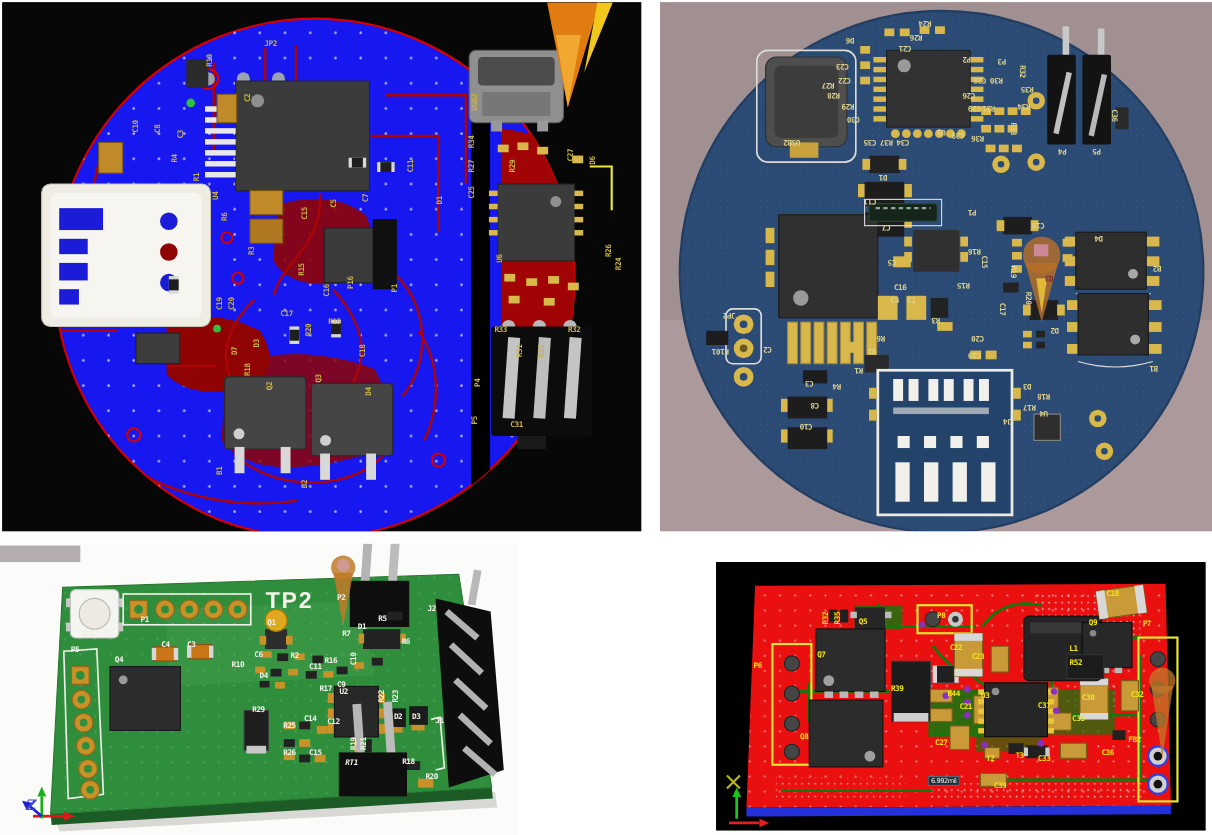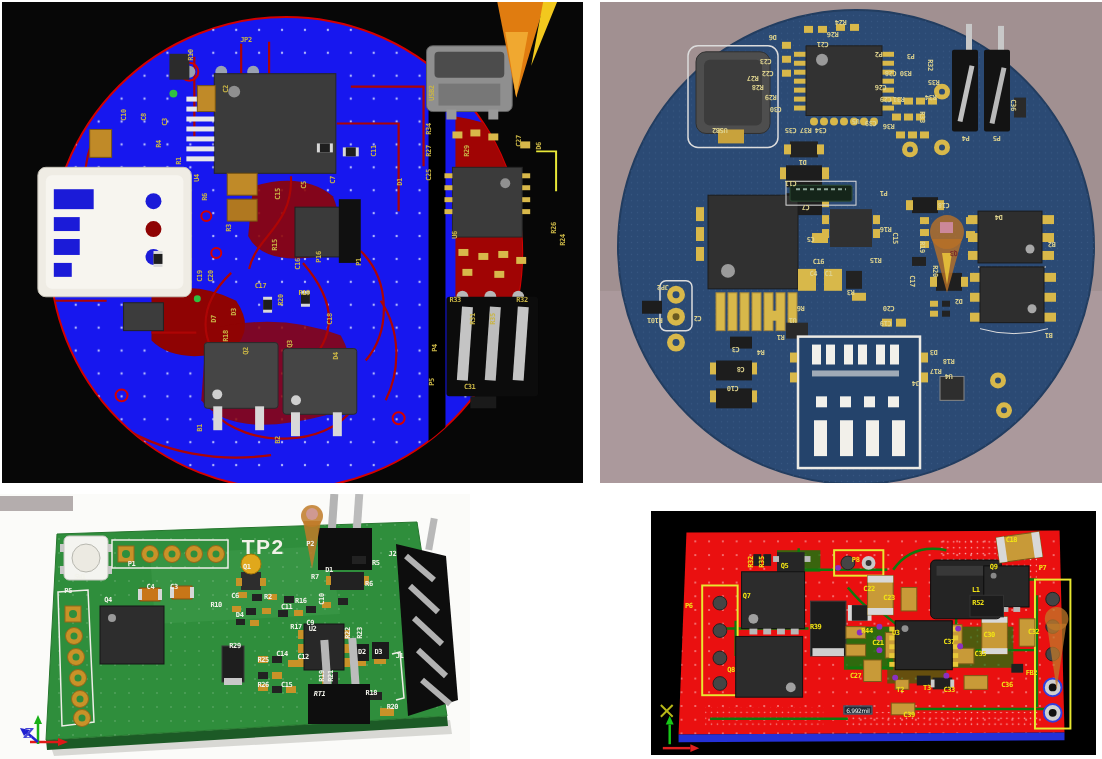--- a/index.html
+++ b/index.html
@@ -717,21 +717,21 @@
     <div class="labels" style="color: rgb(242, 242, 234);">
         <span class="silk big" style="left: 56%; top: 20%; transform: translate(-50%, -50%) rotate(0deg);">TP2</span>
         <span class="silk" style="left: 17%; top: 31.5%; transform: translate(-50%, -50%) rotate(0deg);">SW1</span>
         <span class="silk" style="left: 28%; top: 26.5%; transform: translate(-50%, -50%) rotate(0deg);">P1</span>
         <span class="silk" style="left: 14.5%; top: 36.5%; transform: translate(-50%, -50%) rotate(0deg);">P5</span>
         <span class="silk" style="left: 23%; top: 40%; transform: translate(-50%, -50%) rotate(0deg);">Q4</span>
         <span class="silk" style="left: 32%; top: 35%; transform: translate(-50%, -50%) rotate(0deg);">C4</span>
         <span class="silk" style="left: 37%; top: 35%; transform: translate(-50%, -50%) rotate(0deg);">C3</span>
         <span class="silk" style="left: 52.5%; top: 27.5%; transform: translate(-50%, -50%) rotate(0deg);">Q1</span>
         <span class="silk" style="left: 66%; top: 19%; transform: translate(-50%, -50%) rotate(0deg);">P2</span>
-        <span class="silk" style="left: 74%; top: 26%; transform: translate(-50%, -50%) rotate(0deg); margin-left: 28px;">R5</span>
+        <span class="silk" style="left: 74%; top: 26%; transform: translate(-50%, -50%) rotate(0deg);">R5</span>
         <span class="silk" style="left: 70%; top: 28.5%; transform: translate(-50%, -50%) rotate(0deg);">D1</span>
         <span class="silk" style="left: 67%; top: 31.5%; transform: translate(-50%, -50%) rotate(0deg);">R7</span>
         <span class="silk" style="left: 78.5%; top: 34%; transform: translate(-50%, -50%) rotate(0deg);">R6</span>
         <span class="silk" style="left: 50%; top: 38.5%; transform: translate(-50%, -50%) rotate(0deg);">C6</span>
         <span class="silk" style="left: 57%; top: 39%; transform: translate(-50%, -50%) rotate(0deg);">R2</span>
         <span class="silk" style="left: 46%; top: 42%; transform: translate(-50%, -50%) rotate(0deg);">R10</span>
         <span class="silk" style="left: 51%; top: 45.5%; transform: translate(-50%, -50%) rotate(0deg);">D4</span>
         <span class="silk" style="left: 64%; top: 40.5%; transform: translate(-50%, -50%) rotate(0deg);">R16</span>
         <span class="silk" style="left: 61%; top: 42.5%; transform: translate(-50%, -50%) rotate(0deg);">C11</span>
         <span class="silk" style="left: 68.5%; top: 39.5%; transform: translate(-50%, -50%) rotate(-90deg);">C10</span>

